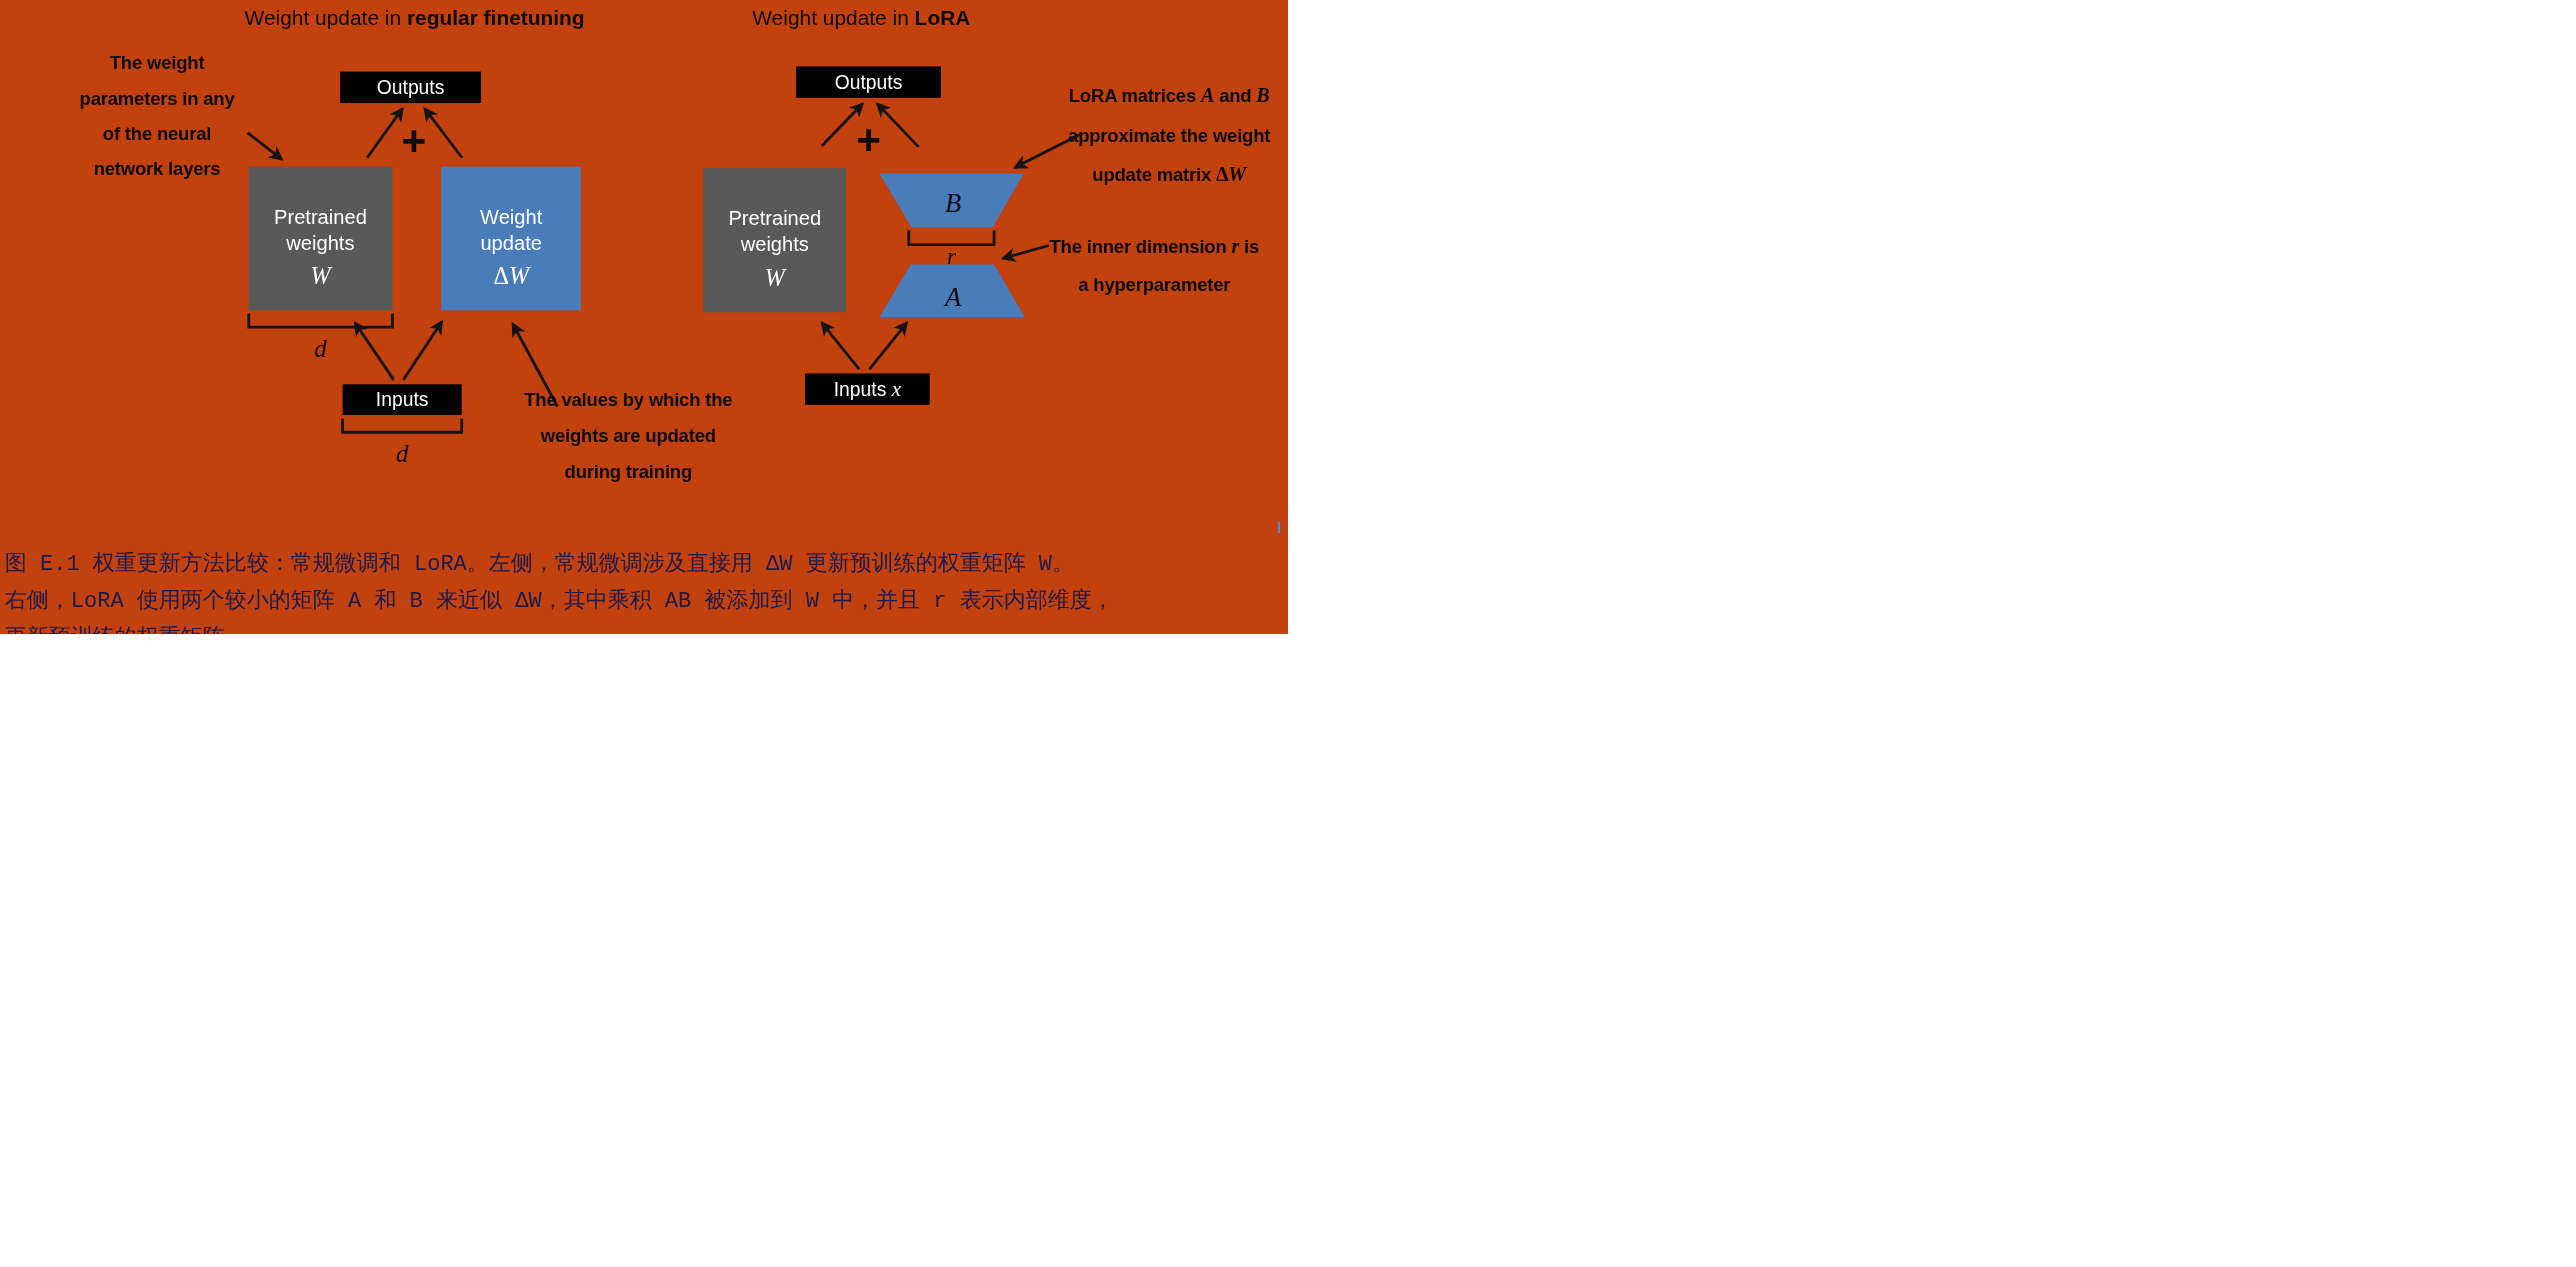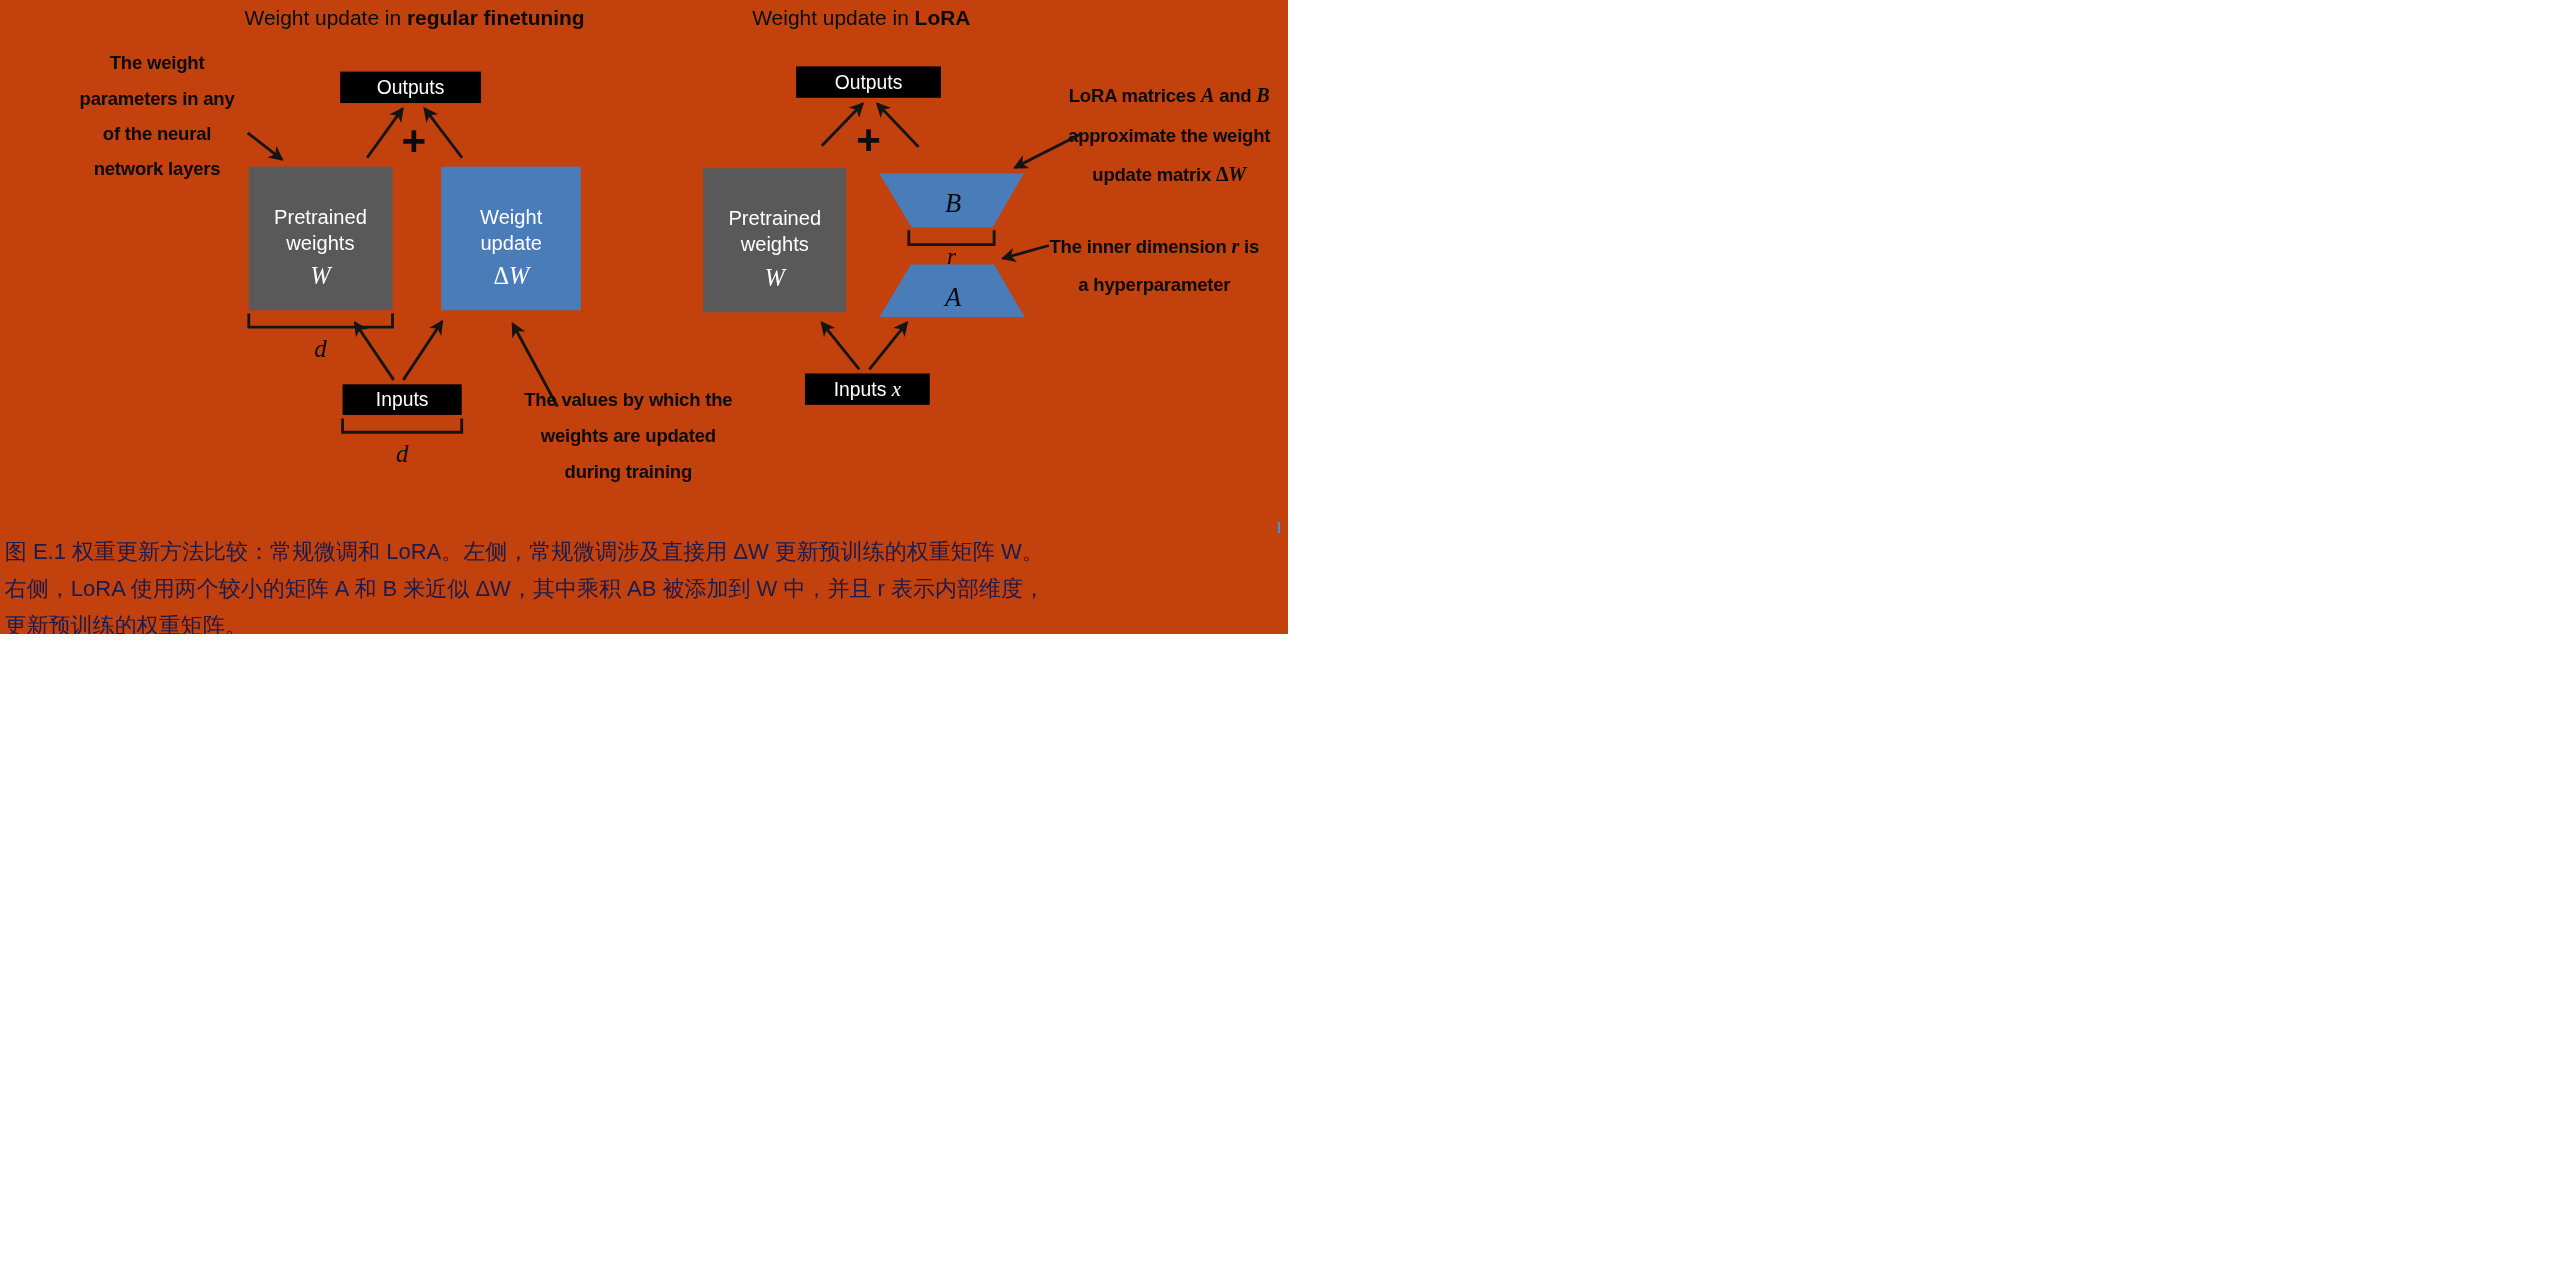--- a/index.html
+++ b/index.html
@@ -11,22 +11,22 @@
   .bold{font-weight:bold;}
   .note{font-size:46px;font-weight:bold;letter-spacing:-0.5px;}
   .boxlabel{font-size:48px;fill:#ffffff;}
   .boxlabel2{font-size:50px;fill:#ffffff;}
   .math{font-family:"Liberation Serif",serif;font-style:italic;}
   .mathu{font-family:"Liberation Serif",serif;font-style:normal;}
   .wsym{font-size:60px;fill:#ffffff;}
   .plus{font-size:105px;font-weight:bold;}
   .arrow{stroke:#141414;stroke-width:7;fill:none;}
   .bracket{stroke:#141414;stroke-width:7;fill:none;}
-  #caption{position:absolute;left:4.8px;top:533px;width:1283px;
-           font-size:22px;line-height:37px;color:#1b1b4d;}
+  #caption{position:absolute;left:4.8px;top:546px;width:1283px;
+           font-size:22px;line-height:37px;color:#1b1b4d;font-family:Liberation Mono, monospace;}
   #caption div{white-space:nowrap;}
   #cursor-artifact{position:absolute;width:2.4px;height:10.5px;background:#4a90d9;
                    left:1278px;top:522px;}
 </style>
 </head>
 <body>
 
 <div id="page">
 
   <svg width="1288" height="495" viewBox="0 0 3200 1230">

